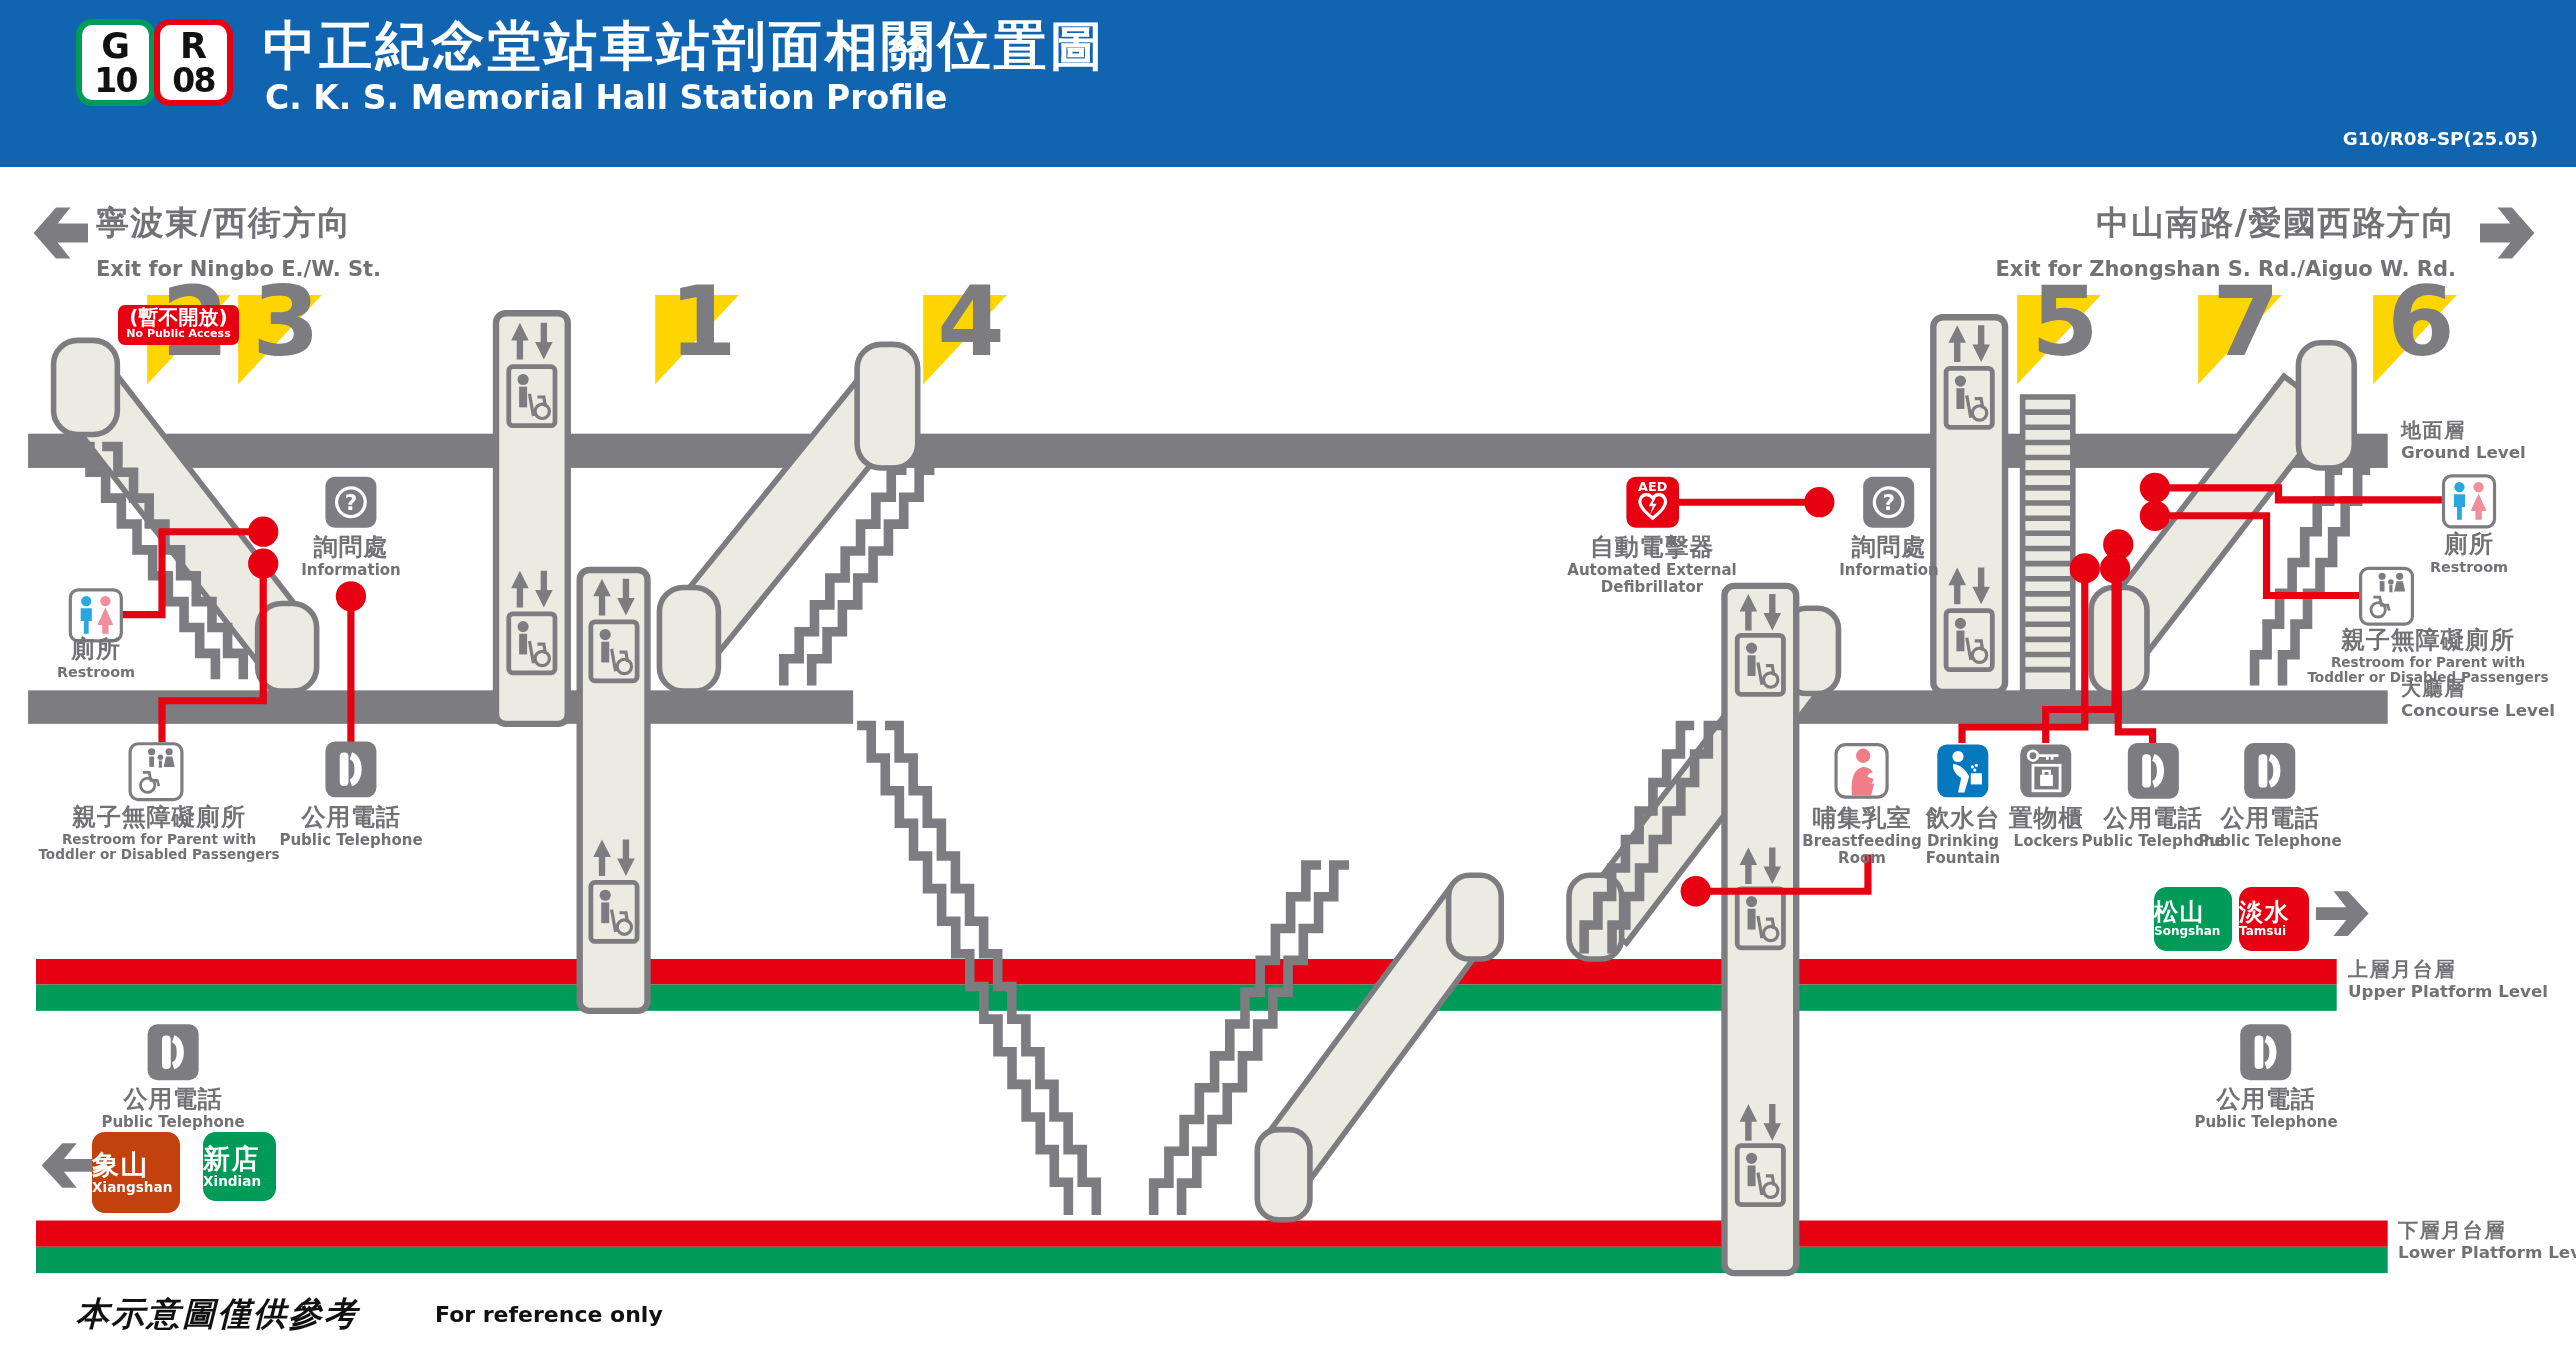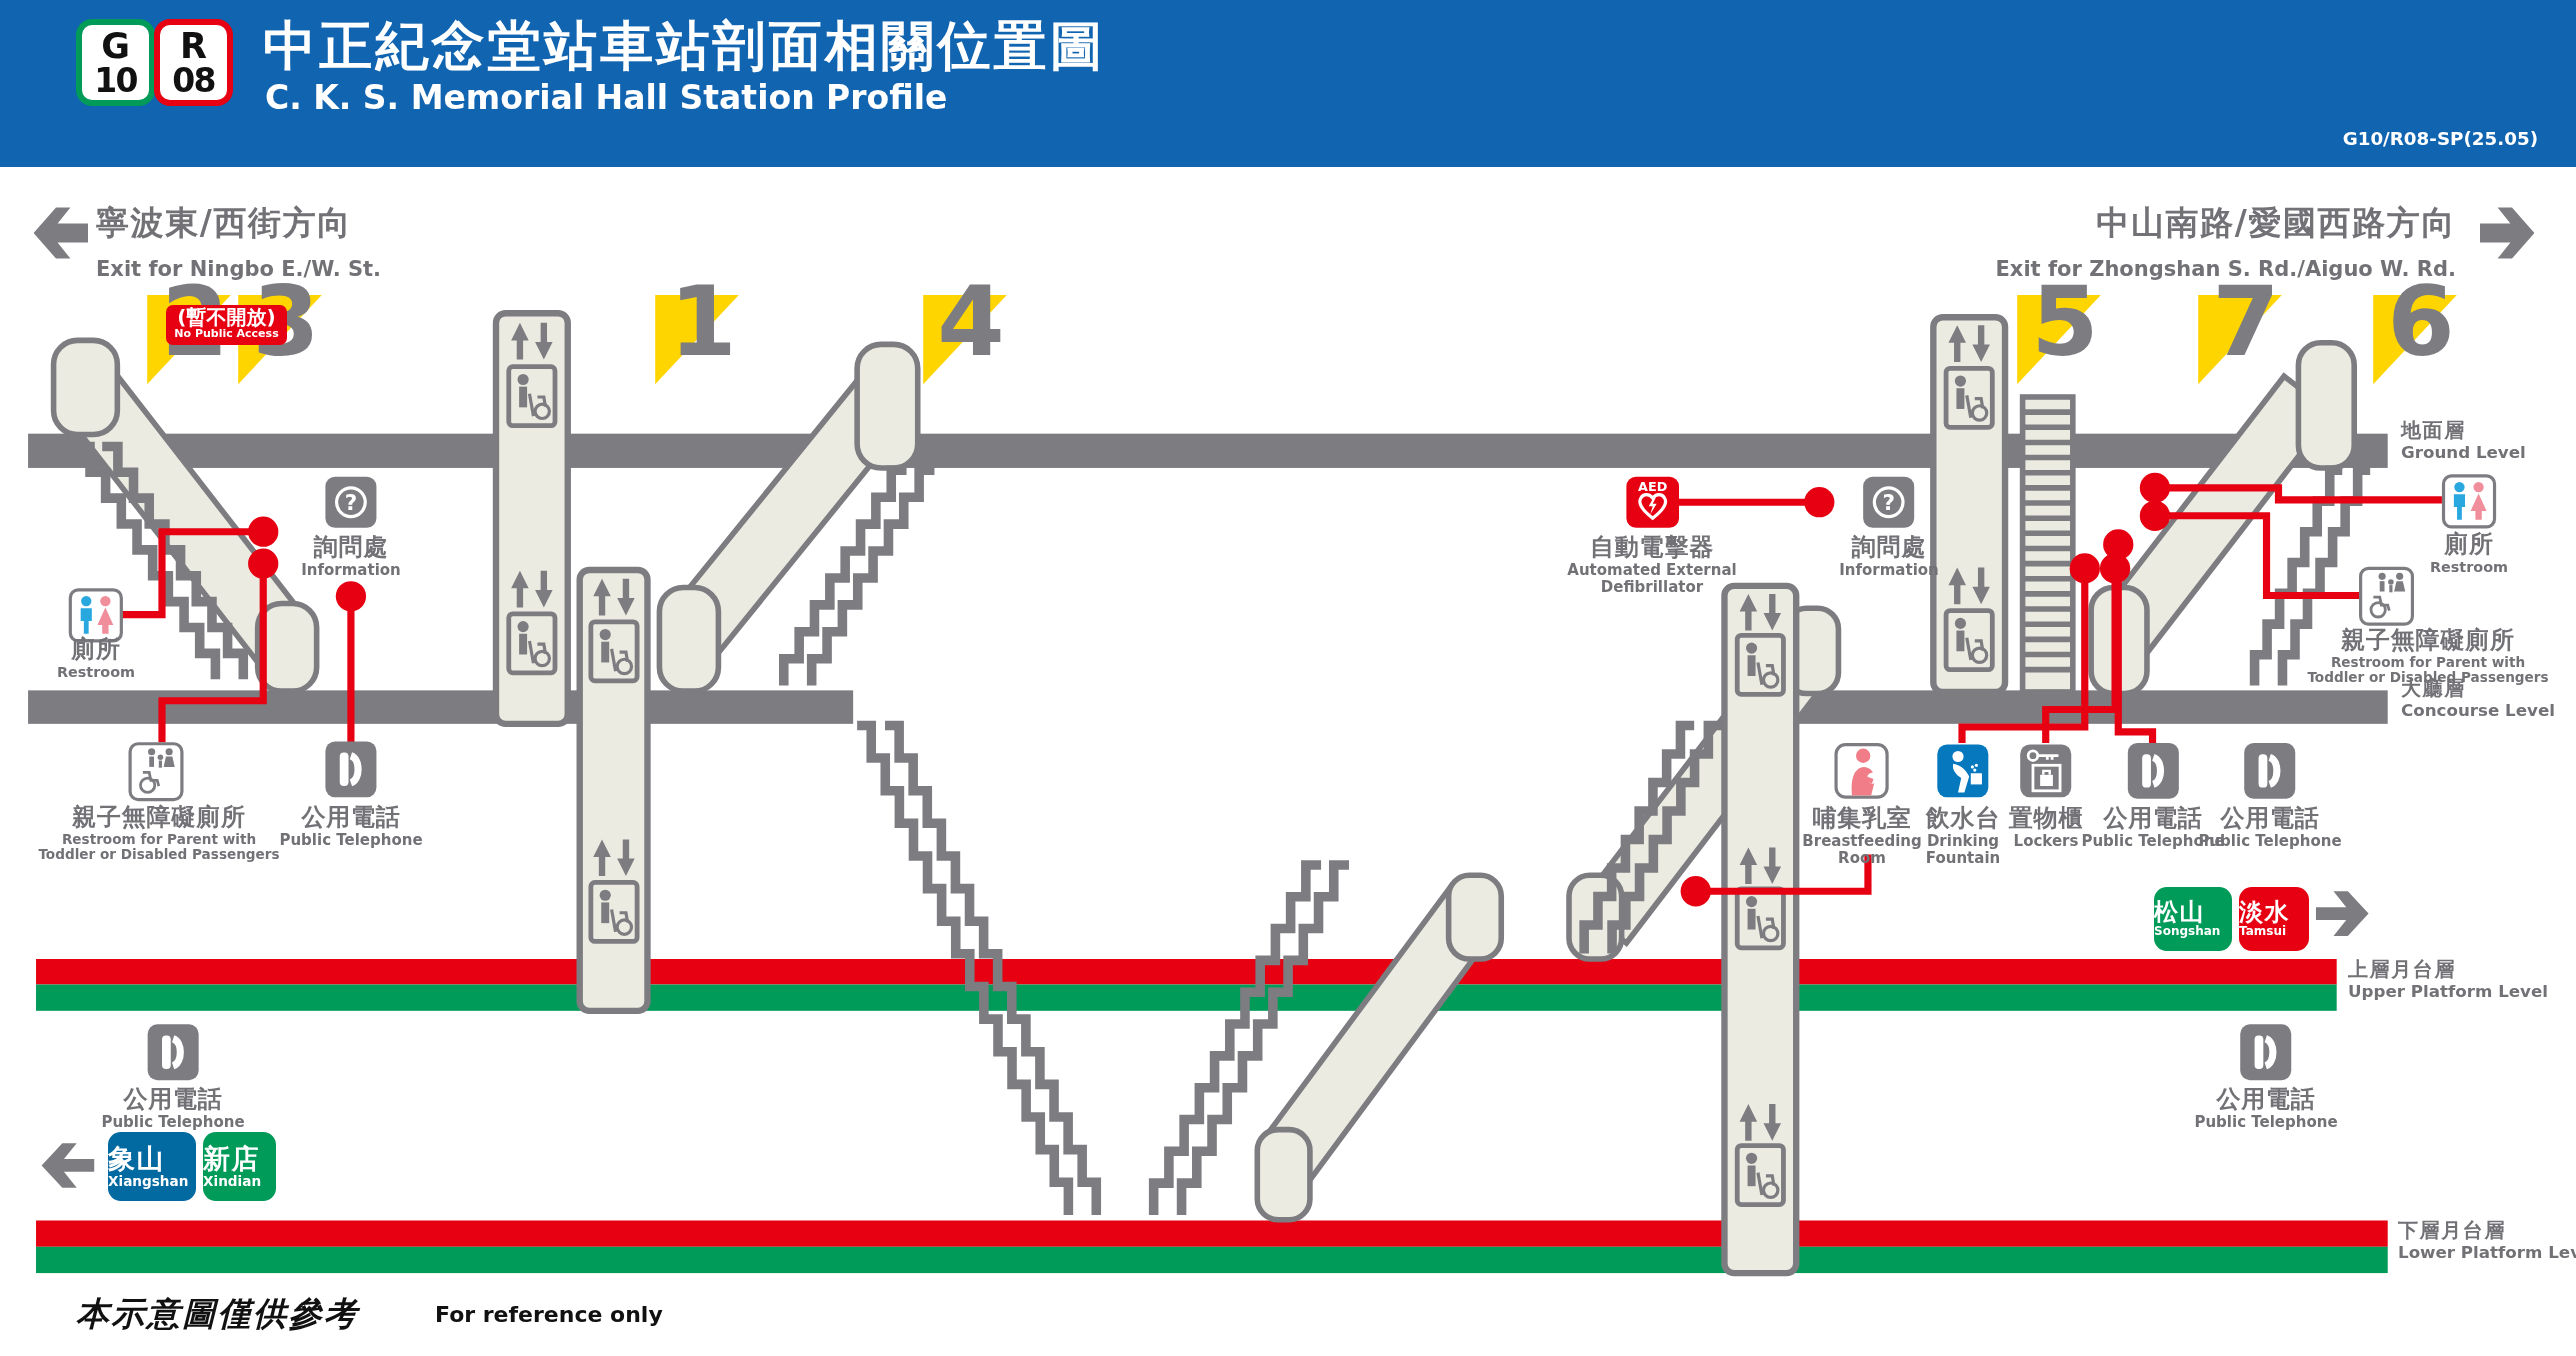--- a/index.html
+++ b/index.html
@@ -25,21 +25,21 @@
   .lab .en{font-size:15px;font-weight:bold;white-space:nowrap;}
   .lvl{position:absolute;color:#727176;line-height:1.2;}
   .lvl .zh{font-size:20px;font-weight:bold;letter-spacing:1.6px;white-space:nowrap;}
   .lvl .en{font-size:16.7px;font-weight:bold;white-space:nowrap;}
   
   .flag{position:absolute;width:88px;height:94px;}
   .flag svg{position:absolute;left:0;top:0;}
   .flag .num{position:absolute;left:0;top:-22px;width:96px;text-align:center;
              font-size:97px;font-weight:bold;color:#7D7C81;line-height:1;}
   .notice{position:absolute;left:118px;top:305px;width:121px;height:40px;background:#E60012;border-radius:7px;
-          color:#fff;text-align:center;line-height:1.05;padding-top:2.4px;box-sizing:border-box;margin-left:48px;}
+          color:#fff;text-align:center;line-height:1.05;padding-top:2.4px;box-sizing:border-box;}
   .notice .nz{font-size:20px;font-weight:bold;}
   .notice .ne{font-size:11px;font-weight:bold;}
   
   .tbadge{position:absolute;border-radius:12.8px;color:#fff;text-align:left;line-height:1.05;
           display:flex;flex-direction:column;justify-content:center;}
   .tbadge .tz{font-size:27px;font-weight:bold;letter-spacing:1.6px;}
   .tbadge .te{font-size:13.6px;font-weight:bold;}
   .footer-zh{position:absolute;left:76px;top:1292px;font-size:33px;font-weight:bold;color:#111;letter-spacing:2.4px;font-style:italic;}
   .footer-en{position:absolute;left:435px;top:1302px;font-size:22px;font-weight:bold;color:#111;}
 </style>
@@ -441,21 +441,21 @@
   </div>
   <div class="lvl" style="left:2348px;top:957px">
     <div class="zh">上層月台層</div>
     <div class="en">Upper Platform Level</div>
   </div>
   <div class="lvl" style="left:2398px;top:1218px">
     <div class="zh">下層月台層</div>
     <div class="en">Lower Platform Level</div>
   </div>
 
-  <div class="tbadge" style="left:108px;top:1132px;width:88px;height:69px;background:#0369a1;">
+  <div class="tbadge" style="left:92px;top:1132px;width:88px;height:81px;background:#c2410c;">
     <div class="tz">象山</div>
     <div class="te">Xiangshan</div>
   </div>
   <div class="tbadge" style="left:203px;top:1132px;width:73px;height:69px;background:#009A59;">
     <div class="tz">新店</div>
     <div class="te">Xindian</div>
   </div>
   <div class="tbadge" style="left:2154px;top:887px;width:78px;height:64px;background:#009A59;">
     <div class="tz" style="font-size:24px">松山</div>
     <div class="te" style="font-size:12px">Songshan</div>

